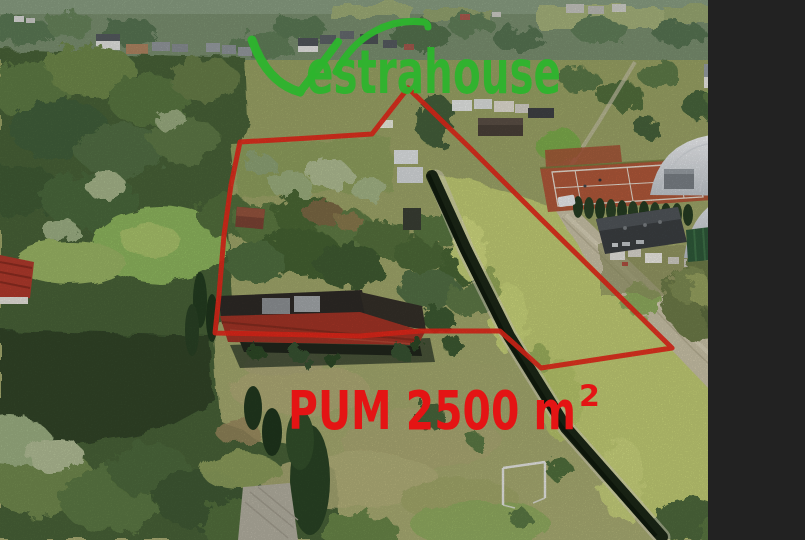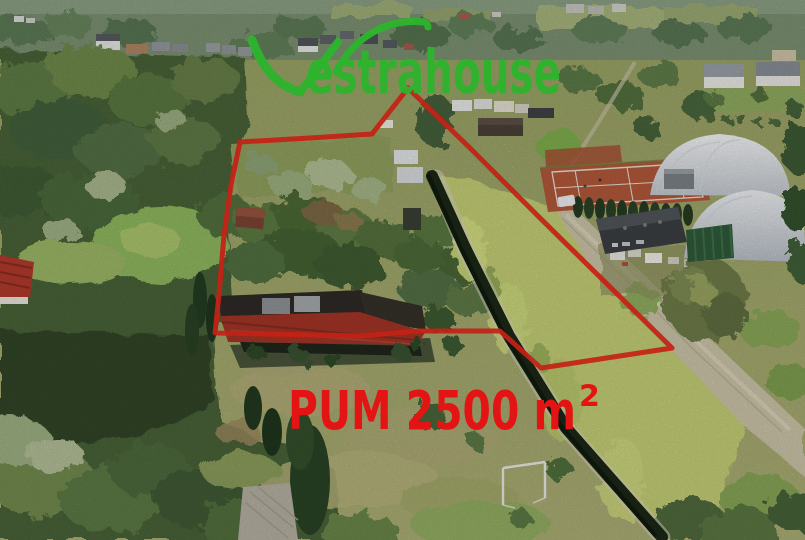--- a/index.html
+++ b/index.html
@@ -1,16 +1,16 @@
 <!DOCTYPE html>
 <html><head>
 <meta charset="utf-8">
 <style>
   html,body{margin:0;padding:0;background:#222;}
-  #stage{position:relative;width:805px;height:540px;overflow:hidden;
+  #stage{position:relative;width:708px;height:540px;overflow:hidden;
          font-family:"DejaVu Sans","Liberation Sans",sans-serif;}
   #stage svg{position:absolute;left:0;top:0;display:block;}
   .brand-text{font-weight:700;fill:#2db52d;opacity:.95;}
   .area-text{font-weight:700;fill:#e41414;}
 </style>
 </head>
 <body>
 
 <div id="stage">
 <svg width="805" height="540" viewBox="0 0 805 540">

